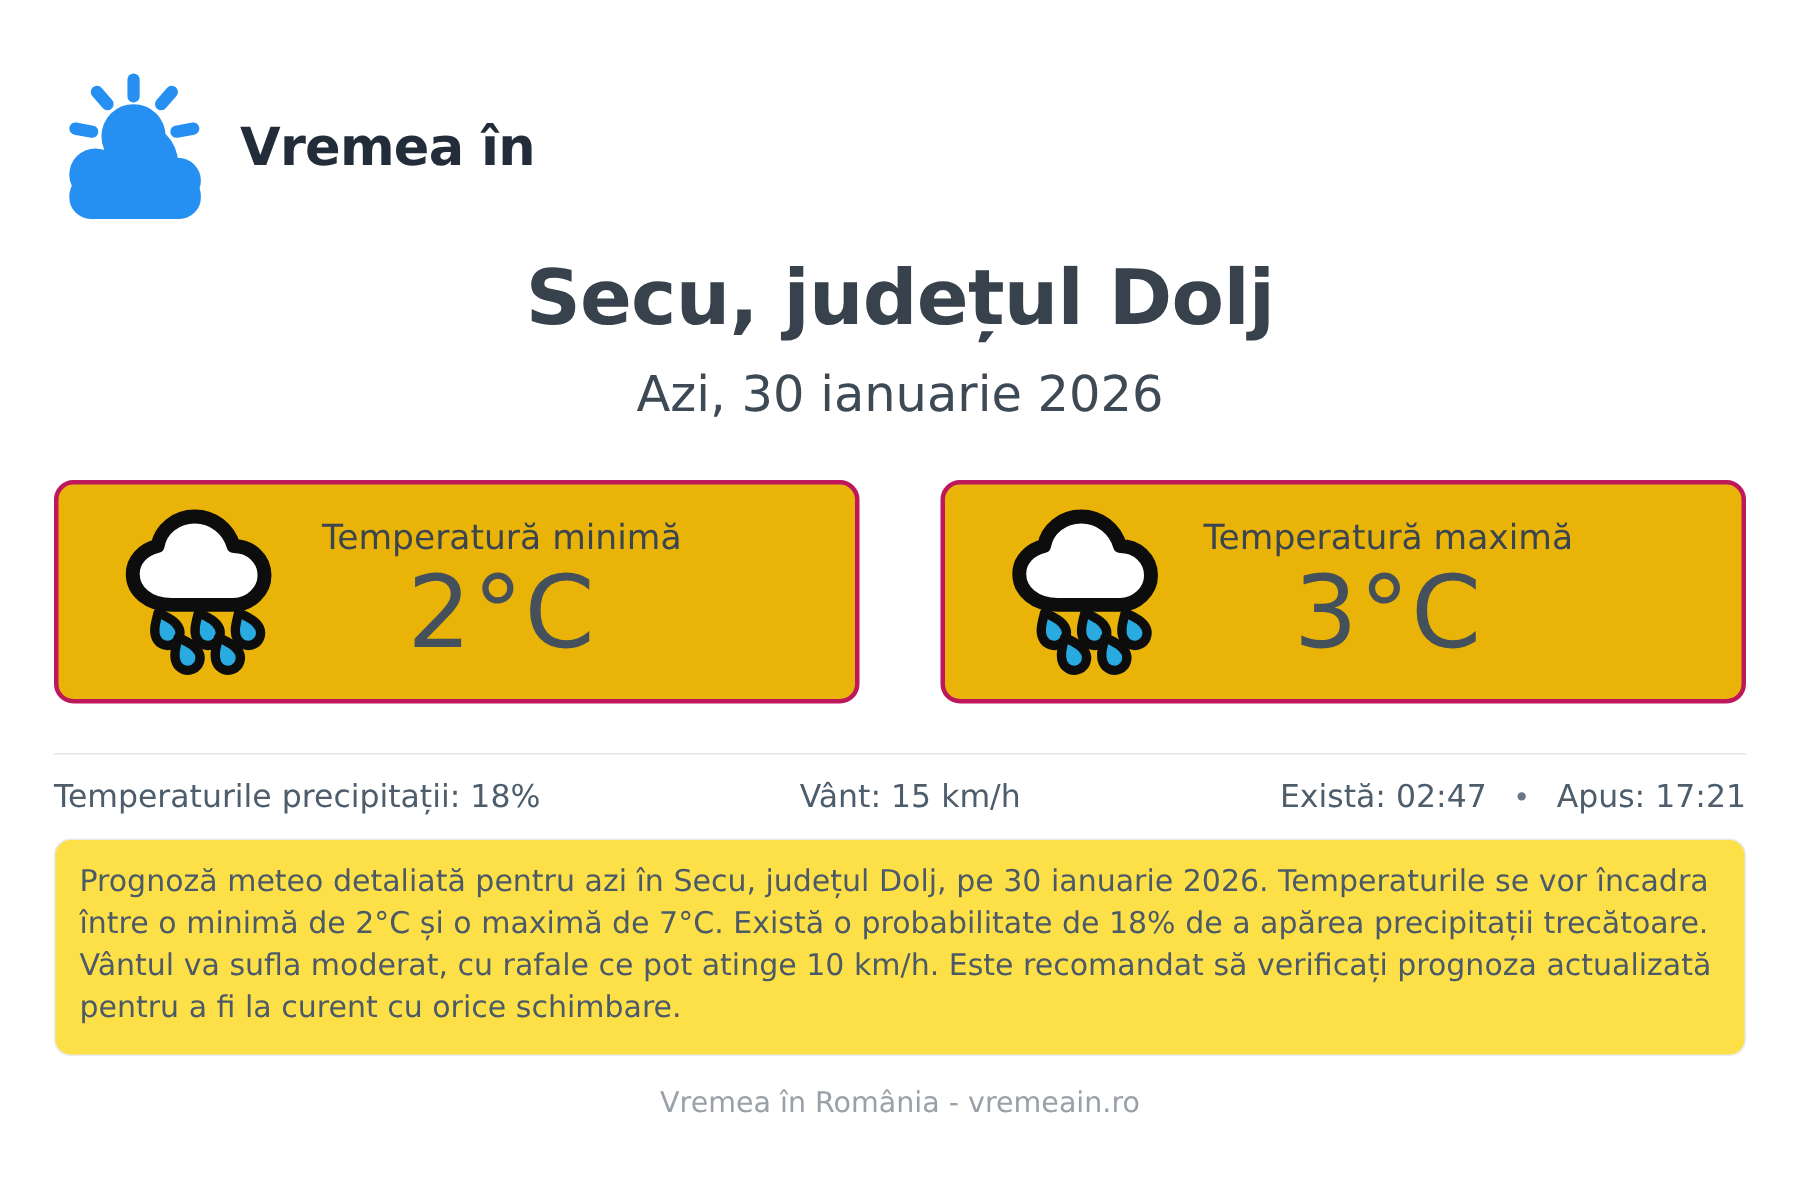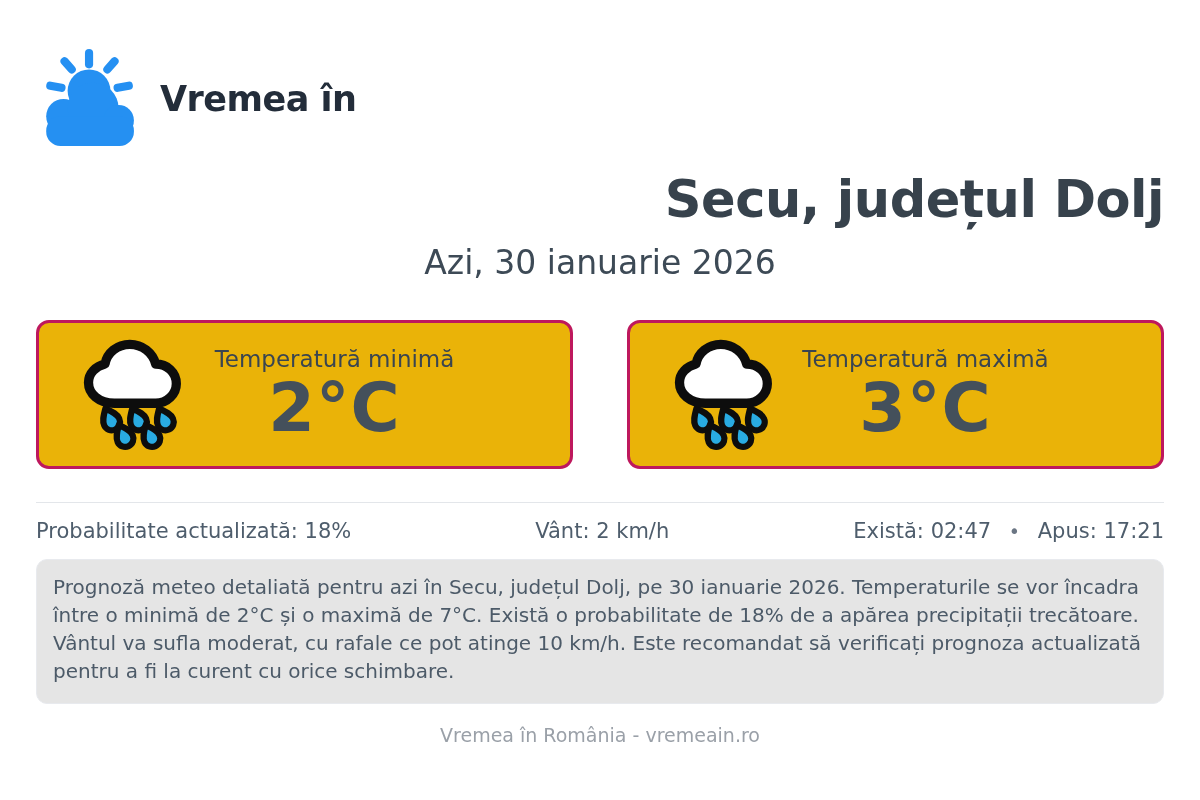--- a/index.html
+++ b/index.html
@@ -14,21 +14,21 @@
   .brand { display: flex; align-items: center; gap: 22px; }
   .brand-logo { width: 102px; height: 106px; flex: 0 0 auto; }
   .brand-logo svg { width: 100%; height: 100%; display: block; }
   .brand-name {
     font-size: 35px; font-weight: 700; line-height: 1.26;
     color: #232d3a; letter-spacing: -0.5px;
   }
 
   
   .page-title {
-    margin-top: 18px; text-align: right;
+    margin-top: 18px; text-align: center;
     font-size: 51px; font-weight: 700; color: #37424c;
     letter-spacing: -0.5px;
   }
   .page-subtitle {
     margin-top: 14px; text-align: center;
     font-size: 33px; font-weight: 400; color: #3d4a56;
   }
 
   
   .cards { display: flex; gap: 54px; margin-top: 38px; }
@@ -38,37 +38,37 @@
     display: flex; align-items: center; justify-content: center;
   }
   .rain-icon {
     position: absolute; left: 34px; top: 50%; transform: translateY(-50%);
     width: 124px; height: 116px;
   }
   .rain-icon svg { width: 100%; height: 100%; display: block; }
   .card-text { text-align: center; padding-left: 60px; }
   .card-label { font-size: 23px; color: #3a4550; }
   .card-value {
-    font-size: 67px; font-weight: 700; color: #44505b;
+    font-size: 67px; font-weight: 400; color: #44505b;
     line-height: 1.04; margin-top: 2px; letter-spacing: 1px;
   }
 
   
   .divider { border: none; border-top: 1px solid #e3e6ea; margin-top: 33px; }
   .stats {
     display: flex; justify-content: space-between; align-items: baseline;
     margin-top: 16px; font-size: 21px; color: #4e5d6c;
   }
   .stat { white-space: nowrap; }
   .stat .sep { color: #6b7684; margin: 0 11px; font-size: 19px; }
 
   
   .forecast-box {
     margin-top: 16px;
-    background: #e5e5e5; border: 1px solid #e8eaee; border-radius: 11px;
+    background: #fde047; border: 1px solid #e8eaee; border-radius: 11px;
     padding: 13px 16px 18px 16px;
     font-size: 20px; line-height: 28px; color: #4c5a68;
   }
 
   
   .footer {
     margin-top: 20px; text-align: center;
     font-size: 19px; color: #9aa0a8;
   }
 </style>
@@ -149,26 +149,26 @@
         <div class="card-value">3°C</div>
       </div>
     </section>
 
   </div>
 
   <hr class="divider">
 
   <div class="stats">
     <div class="stat">
-      <span>Probabilitate actualizată:</span>
+      <span>Temperaturile precipitații:</span>
       <span>18%</span>
     </div>
     <div class="stat">
       <span>Vânt:</span>
-      <span>2 km/h</span>
+      <span>15 km/h</span>
     </div>
     <div class="stat">
       <span>Există:</span>
       <span>02:47</span>
       <span class="sep">•</span>
       <span>Apus:</span>
       <span>17:21</span>
     </div>
   </div>
 

